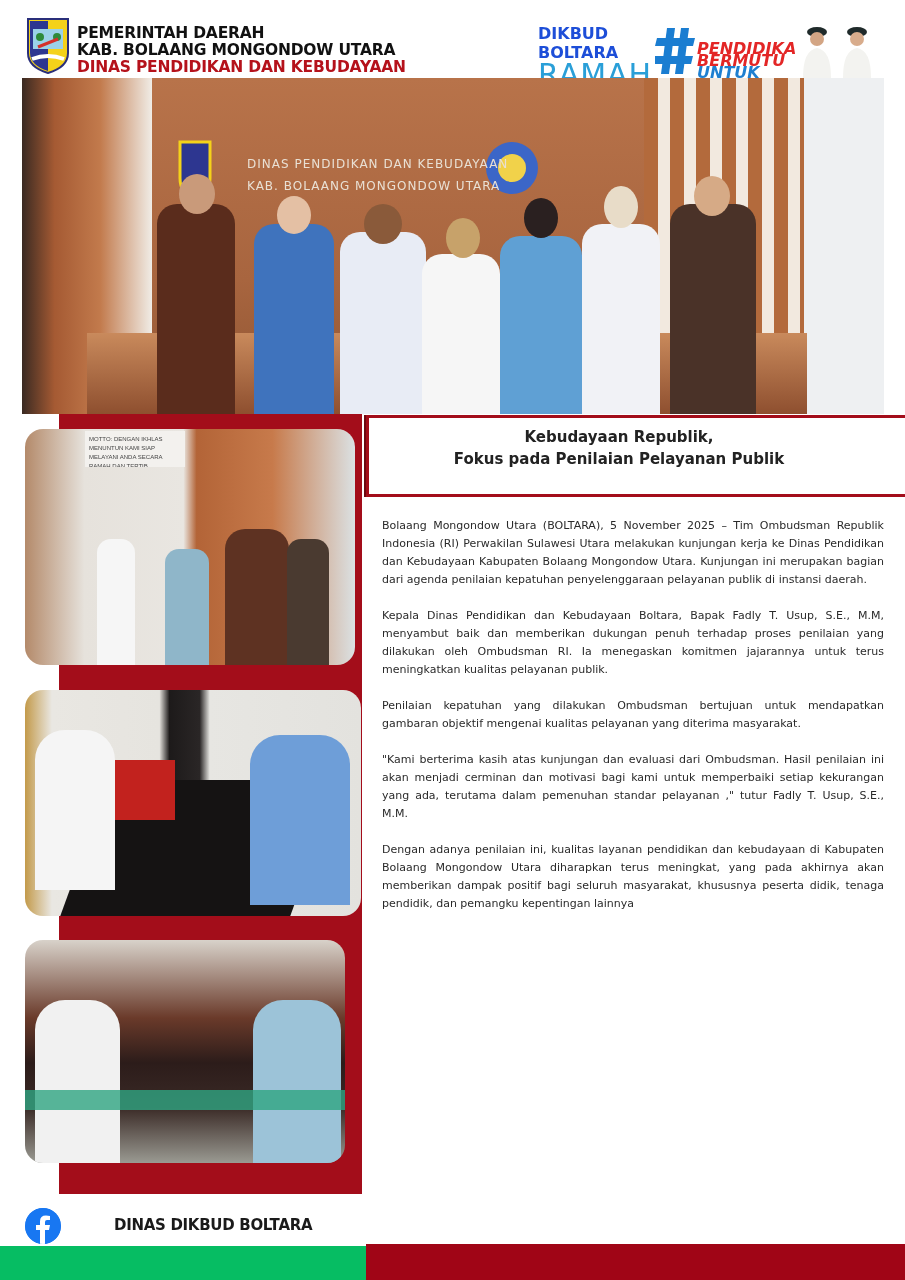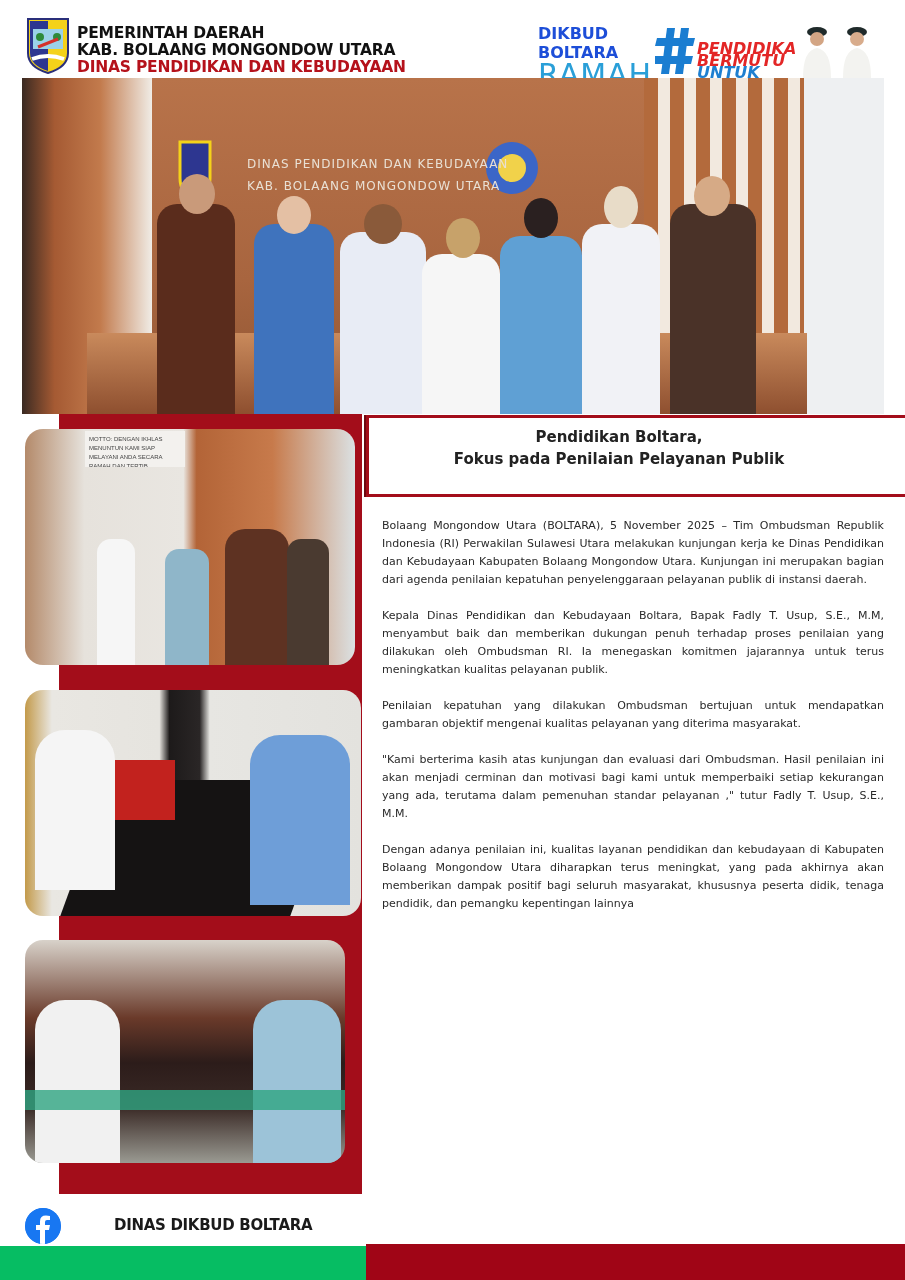--- a/index.html
+++ b/index.html
@@ -160,21 +160,21 @@
 </div>
 
 <div class="side-photo sp3">
   <div style="position:absolute;left:10px;top:60px;width:85px;height:163px;background:#f1f1f1;border-radius:30px 30px 0 0;"></div>
   <div style="position:absolute;left:228px;top:60px;width:88px;height:163px;background:#9cc3d8;border-radius:30px 30px 0 0;"></div>
   <div style="position:absolute;left:0;top:150px;width:320px;height:20px;background:#2fa582;opacity:0.8;"></div>
 </div>
 
 <div class="title-box">
   <div class="title-text">
-    <div>Pendidikan Boltara,</div>
+    <div>Kebudayaan Republik,</div>
     <div>Fokus pada Penilaian Pelayanan Publik</div>
   </div>
 </div>
 
 <div class="article">
   <p>Bolaang Mongondow Utara (BOLTARA), 5 November 2025 – Tim Ombudsman Republik Indonesia (RI) Perwakilan Sulawesi Utara melakukan kunjungan kerja ke Dinas Pendidikan dan Kebudayaan Kabupaten Bolaang Mongondow Utara. Kunjungan ini merupakan bagian dari agenda penilaian kepatuhan penyelenggaraan pelayanan publik di instansi daerah.</p>
   <p>Kepala Dinas Pendidikan dan Kebudayaan Boltara, Bapak Fadly T. Usup, S.E., M.M, menyambut baik dan memberikan dukungan penuh terhadap proses penilaian yang dilakukan oleh Ombudsman RI. Ia menegaskan komitmen jajarannya untuk terus meningkatkan kualitas pelayanan publik.</p>
   <p>Penilaian kepatuhan yang dilakukan Ombudsman bertujuan untuk mendapatkan gambaran objektif mengenai kualitas pelayanan yang diterima masyarakat.</p>
   <p>"Kami berterima kasih atas kunjungan dan evaluasi dari Ombudsman. Hasil penilaian ini akan menjadi cerminan dan motivasi bagi kami untuk memperbaiki setiap kekurangan yang ada, terutama dalam pemenuhan standar pelayanan ," tutur Fadly T. Usup, S.E., M.M.</p>
   <p>Dengan adanya penilaian ini, kualitas layanan pendidikan dan kebudayaan di Kabupaten Bolaang Mongondow Utara diharapkan terus meningkat, yang pada akhirnya akan memberikan dampak positif bagi seluruh masyarakat, khususnya peserta didik, tenaga pendidik, dan pemangku kepentingan lainnya</p>

